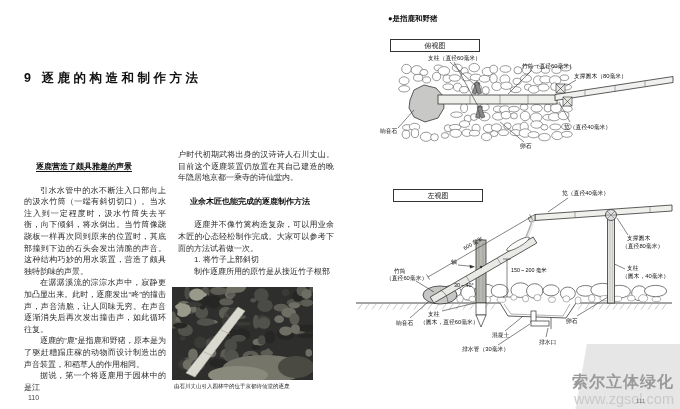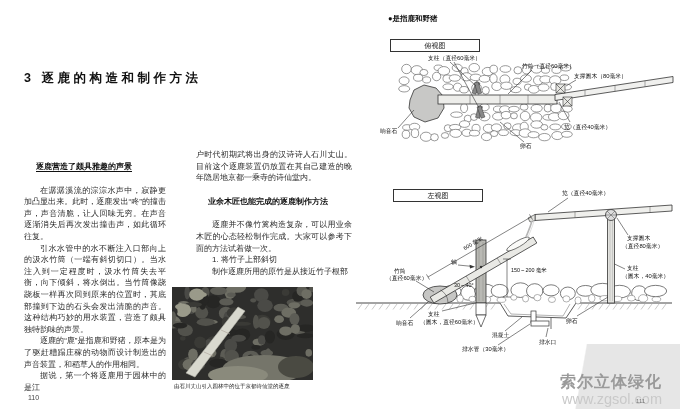--- a/index.html
+++ b/index.html
@@ -4,21 +4,21 @@
 <style>
   html,body{margin:0;padding:0;overflow:hidden;}
   body{width:680px;height:409px;background:#ffffff;
        font-family:"Liberation Sans","DejaVu Sans",sans-serif;color:#222;}
   .abs{position:absolute;}
   
   .chapter-title{left:24px;top:70px;font-size:12.5px;font-weight:bold;
        letter-spacing:3.5px;color:#111;white-space:nowrap;}
   .col{font-size:8px;line-height:11.6px;text-align:justify;color:#2a2a2a;}
   .col1{left:24px;top:149px;width:142px;}
-  .col2{left:196px;top:149px;width:156px;}
+  .col2{left:178px;top:149px;width:156px;}
   .col h3{font-size:8px;font-weight:bold;margin:12px;color:#111;}
   .col h3.ul{text-decoration:underline;text-underline-offset:2px;}
   .col h3.mt{margin-top:12px;}
   .col p{margin:0;text-indent:2em;}
   .photo{left:172px;top:287px;width:141px;height:93px;}
   .photo svg{display:block;}
   .caption{left:174px;top:383px;width:155px;font-size:5.5px;color:#222;line-height:7px;}
   .pagenum{font-size:7px;color:#444;}
   .pn-l{left:28px;top:394px;}
   .pn-r{left:636px;top:398px;font-size:6px;color:#777;z-index:5;}
@@ -28,33 +28,33 @@
        width:88px;height:11px;background:#fff;z-index:3;color:#111;}
   .vb1{left:390px;top:39px;}
   .vb2{left:393px;top:189px;}
   svg text{font-size:5.8px;fill:#111;font-family:"Liberation Sans","DejaVu Sans",sans-serif;}
   svg text.dim{font-size:5.4px;}
   .leader{stroke:#333;stroke-width:0.6;fill:none;}
   
   .watermark{left:553px;top:344px;width:127px;height:65px;z-index:4;
        background:linear-gradient(100deg,rgba(230,230,230,0) 24%,#e6e6e6 25%);
        display:flex;flex-direction:column;align-items:flex-end;justify-content:flex-end;
-       padding:0 18px 2px 0;box-sizing:border-box;}
+       padding:0 6px 2px 0;box-sizing:border-box;}
   .wm1{font-size:16px;font-weight:bold;color:#9a9a9a;letter-spacing:1px;line-height:18px;}
   .wm2{font-size:14.5px;color:#c9c9c9;line-height:16px;}
 </style>
 </head>
 <body>
 
-<div class="abs chapter-title">3 逐鹿的构造和制作方法</div>
+<div class="abs chapter-title">9 逐鹿的构造和制作方法</div>
 
 <div class="abs col col1">
   <h3 class="ul">逐鹿营造了颇具雅趣的声景</h3>
+  <p>引水水管中的水不断注入口部向上的汲水竹筒（一端有斜切切口）。当水注入到一定程度时，汲水竹筒失去平衡，向下倾斜，将水倒出。当竹筒像跷跷板一样再次回到原来的位置时，其底部撞到下边的石头会发出清脆的声音。这种结构巧妙的用水装置，营造了颇具独特韵味的声景。</p>
   <p>在潺潺溪流的淙淙水声中，寂静更加凸显出来。此时，逐鹿发出“咚”的撞击声，声音清脆，让人回味无穷。在声音逐渐消失后再次发出撞击声，如此循环往复。</p>
-  <p>引水水管中的水不断注入口部向上的汲水竹筒（一端有斜切切口）。当水注入到一定程度时，汲水竹筒失去平衡，向下倾斜，将水倒出。当竹筒像跷跷板一样再次回到原来的位置时，其底部撞到下边的石头会发出清脆的声音。这种结构巧妙的用水装置，营造了颇具独特韵味的声景。</p>
   <p>逐鹿的“鹿”是指鹿和野猪，原本是为了驱赶糟蹋庄稼的动物而设计制造出的声音装置，和稻草人的作用相同。</p>
   <p>据说，第一个将逐鹿用于园林中的是江</p>
 </div>
 
 <div class="abs col col2">
   <p style="text-indent:0">户时代初期武将出身的汉诗诗人石川丈山。目前这个逐鹿装置仍放置在其自己建造的晚年隐居地京都一乘寺的诗仙堂内。</p>
   <h3 class="mt">业余木匠也能完成的逐鹿制作方法</h3>
   <p>逐鹿并不像竹篱构造复杂，可以用业余木匠的心态轻松制作完成。大家可以参考下面的方法试着做一次。</p>
   <p>1. 将竹子上部斜切</p>
   <p>制作逐鹿所用的原竹是从接近竹子根部</p>

